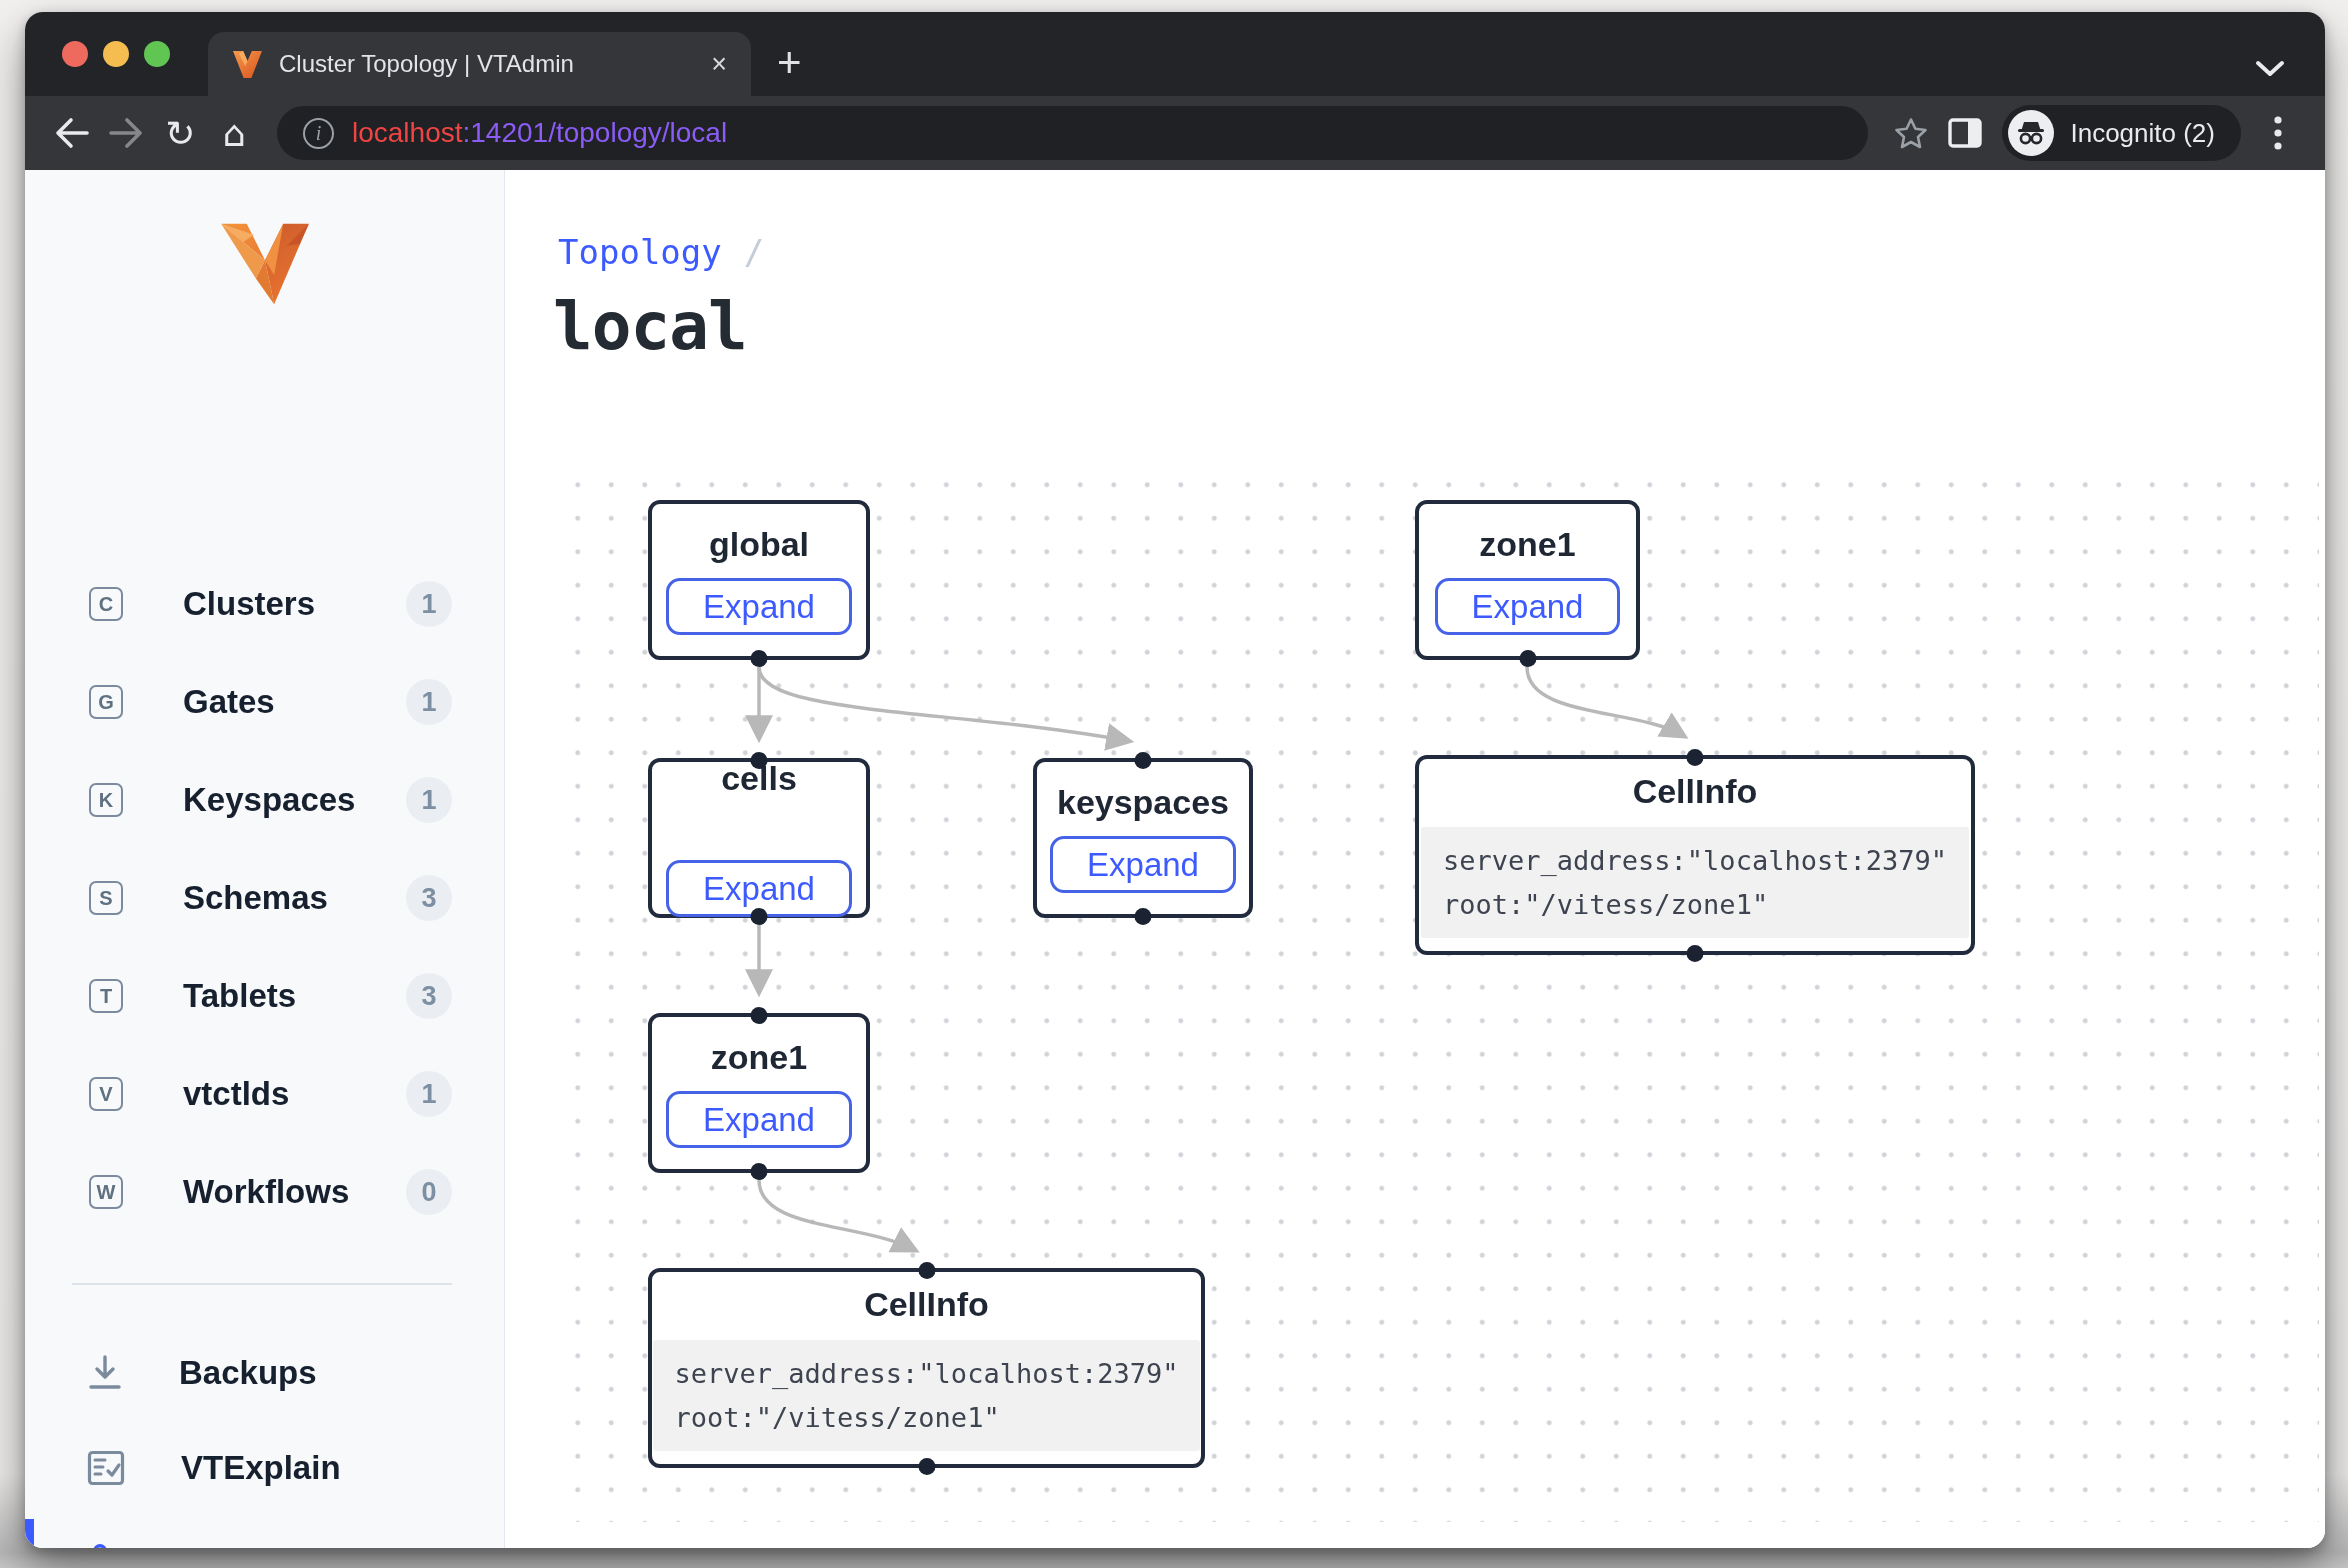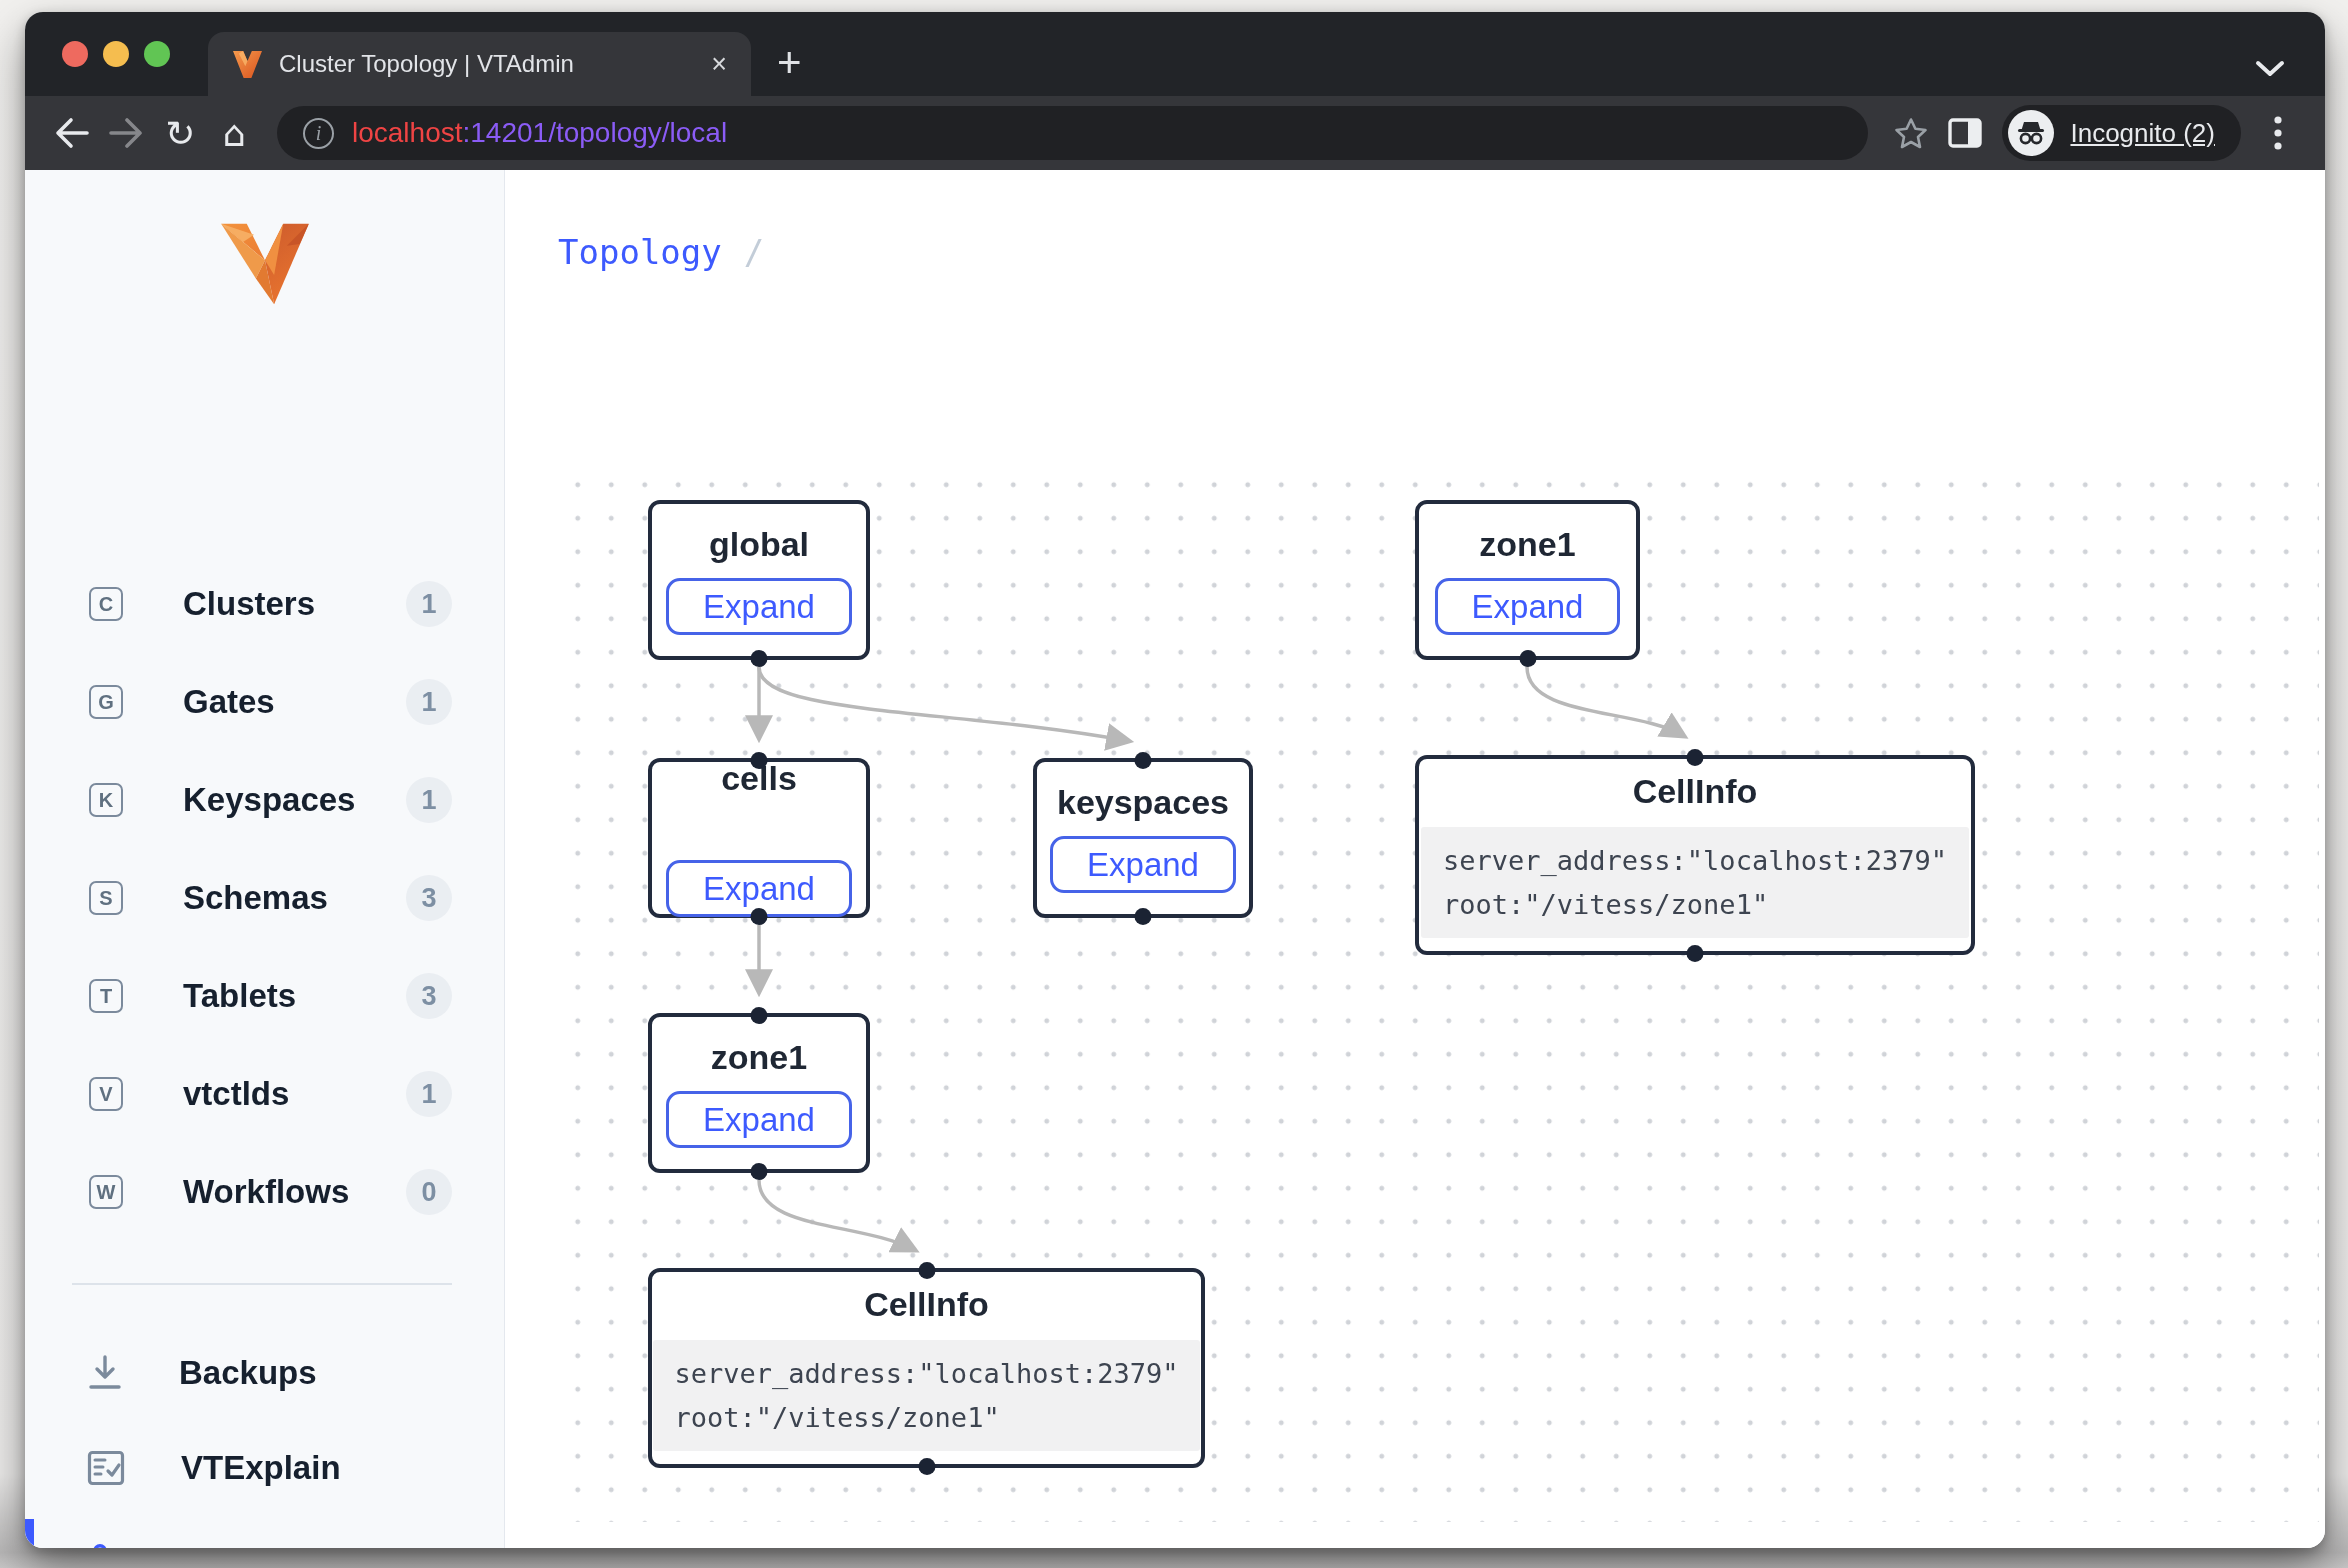--- a/index.html
+++ b/index.html
@@ -36,21 +36,21 @@
   .info-badge{width:31px;height:31px;border:2.5px solid #9aa0a6;border-radius:50%;
     color:#9aa0a6;font-size:20px;display:flex;align-items:center;justify-content:center;
     font-family:"Liberation Serif",serif;font-style:italic;flex:0 0 auto;}
   .url-text{margin-left:18px;font-size:28px;white-space:nowrap;}
   .url-host{color:#ef4444;}
   .url-rest{color:#8b5cf6;margin-top:20px;}
   .incog{height:56px;background:#202124;border-radius:28px;display:flex;align-items:center;
     padding:0 26px 0 6px;margin:0 10px;flex:0 0 auto;}
   .incog-avatar{width:46px;height:46px;border-radius:50%;background:#eceef0;
     display:flex;align-items:center;justify-content:center;}
-  .incog-label{color:#e8eaed;font-size:26px;margin-left:16px;white-space:nowrap;text-decoration:underline;}
+  .incog-label{color:#e8eaed;font-size:26px;margin-left:16px;white-space:nowrap;}
 
   
   .content{display:flex;height:1378px;}
 
   
   .sidebar{width:480px;background:#f7f9fb;border-right:1.5px solid #e4e8ee;
     position:relative;flex:0 0 auto;}
   .logo-wrap{display:flex;justify-content:center;padding-top:52px;}
   .nav{position:absolute;top:385px;left:0;right:0;}
   .nav-item{height:98px;display:flex;align-items:center;padding:0 52px 0 64px;position:relative;}
@@ -276,20 +276,21 @@
           </svg>
           <span class="nav-label">Topology</span>
         </div>
       </div>
     </div>
 
     <div class="main">
       <div class="crumbs">
         <span class="crumb-link">Topology</span><span class="crumb-sep">/</span>
       </div>
+      <div class="page-title">local</div>
 
       <div class="dotgrid"></div>
 
       <svg class="edges" width="1820" height="1378" viewBox="0 0 1820 1378">
         <defs>
           <marker id="arrow" markerWidth="8" markerHeight="8" refX="6.5" refY="4" orient="auto">
             <path d="M0,0 L8,4 L0,8 Z" fill="#b8b8b8"></path>
           </marker>
         </defs>
         <path d="M254,497 L254,568" stroke="#b8b8b8" stroke-width="3.5" fill="none" marker-end="url(#arrow)"></path>

